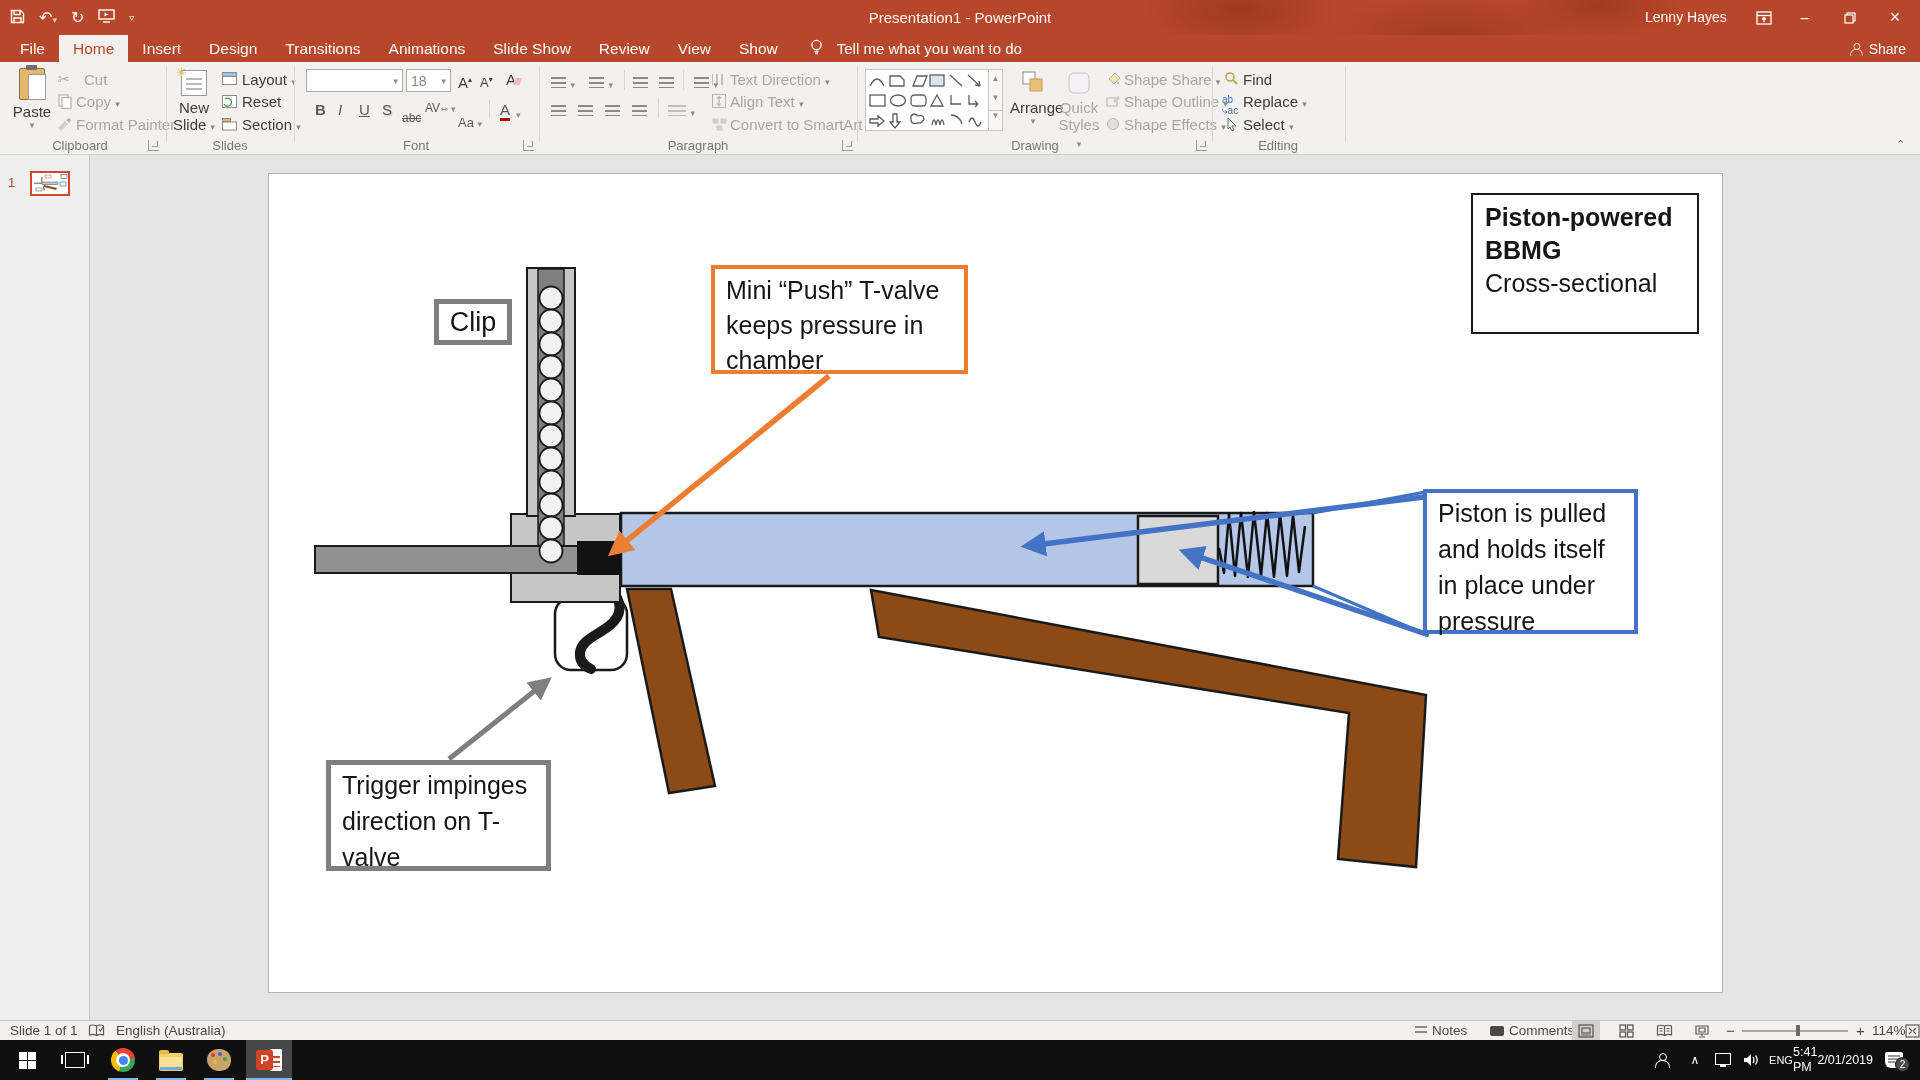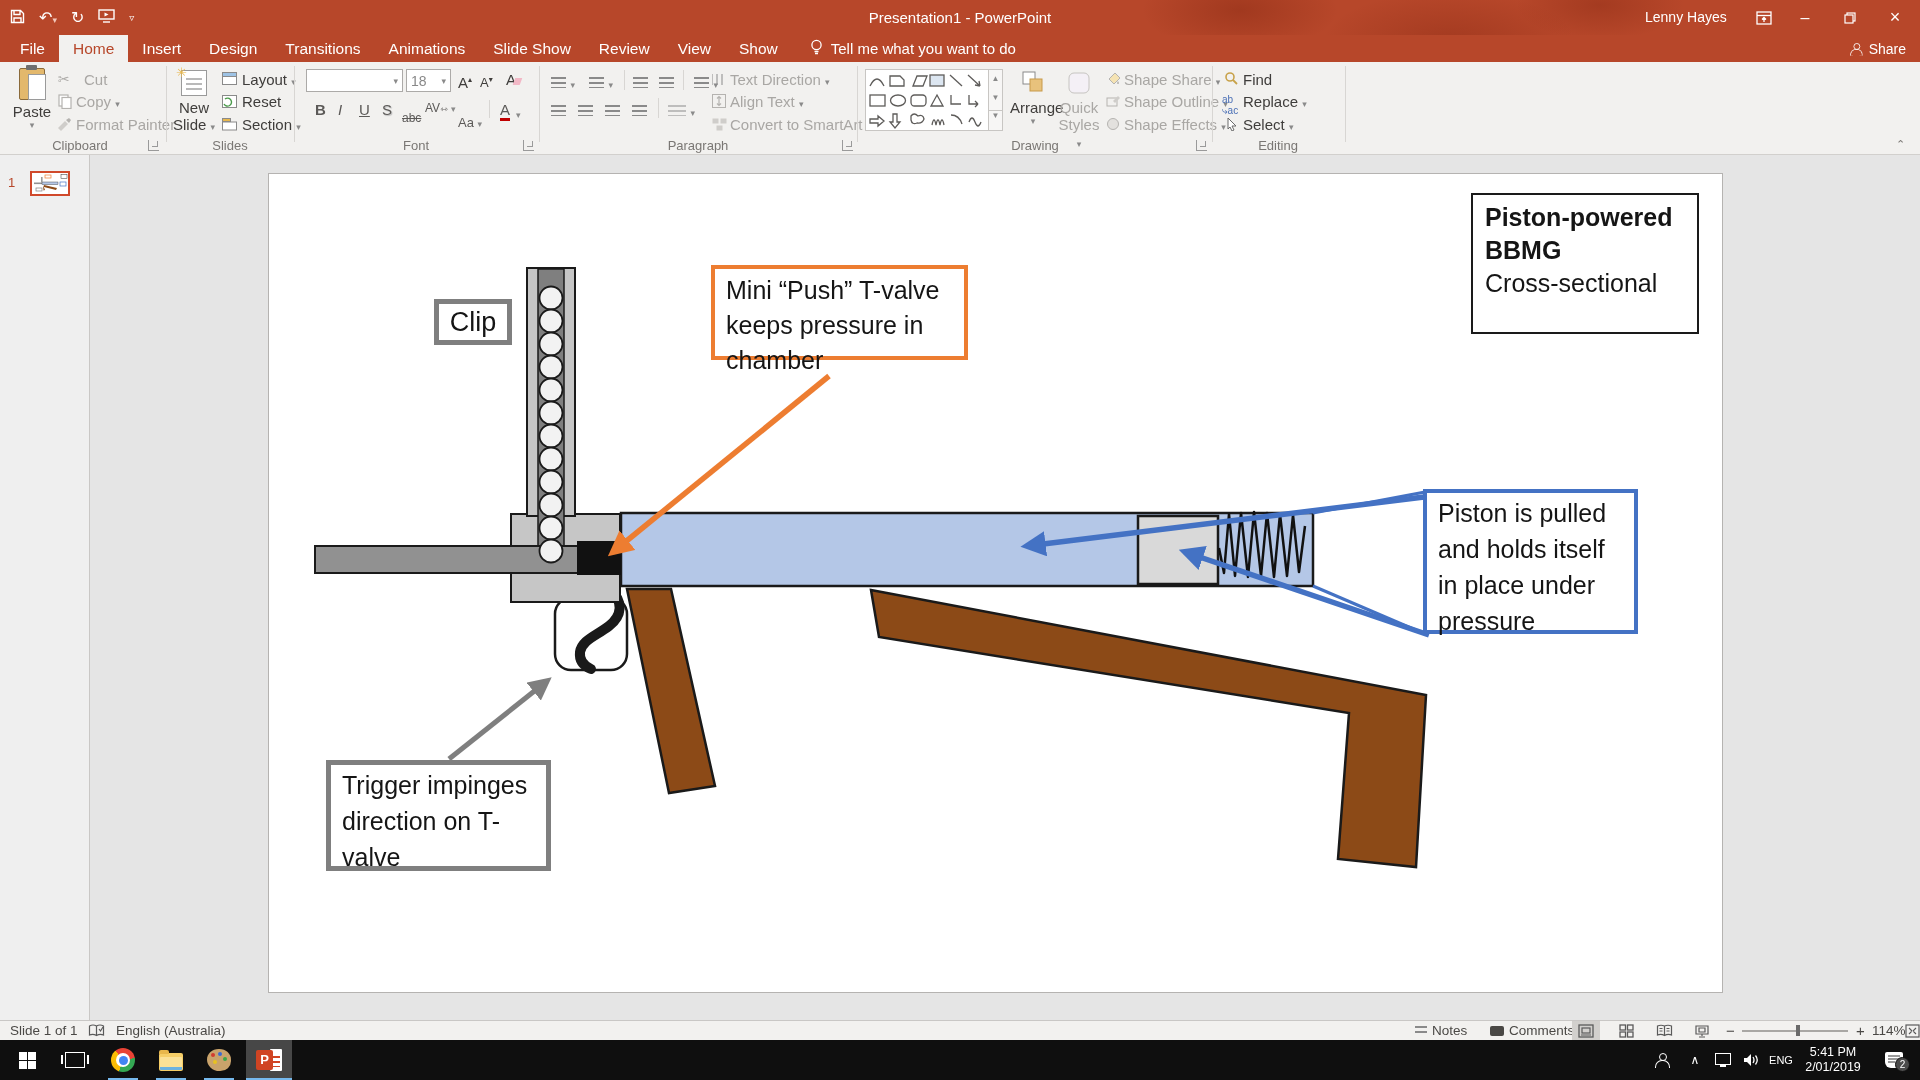--- a/index.html
+++ b/index.html
@@ -18,21 +18,21 @@
   .qat-ic { color:#fff; font-size:16px; line-height:1; cursor:default; }
   #title-text { position:absolute; left:0; right:0; top:0; height:35px; text-align:center;
     font-size:15px; line-height:35px; color:#fff; }
   .winctl { position:absolute; top:0; height:35px; display:flex; align-items:center; justify-content:center; width:34px; color:#fff; }
   #user-name { position:absolute; top:0; height:35px; line-height:35px; left:1645px; font-size:14px; color:#fff; }
 
   
   #tabrow { position:absolute; left:0; top:35px; width:1920px; height:27px; background:var(--app-red); display:flex; align-items:stretch; }
   .tab { color:#fff; font-size:15.5px; line-height:27px; padding:0 14px; cursor:default; }
   .tab.active { background:#F2F1EF; color:var(--app-red); }
-  #tellme { display:flex; align-items:center; gap:8px; color:#fff; font-size:15px; margin-left:18px; }
+  #tellme { display:flex; align-items:center; gap:14px; color:#fff; font-size:15px; margin-left:18px; }
   #share-btn { position:absolute; right:14px; top:0; height:27px; display:flex; align-items:center; gap:6px; color:#fff; font-size:14px; }
 
   
   #ribbon { position:absolute; left:0; top:62px; width:1920px; height:93px; background:#F2F1EF; border-bottom:1px solid #D2D0CD; }
   .gl { position:absolute; font-size:13px; color:#7A7774; top:76px; transform:translateX(-50%); white-space:nowrap; }
   .vdiv { position:absolute; top:4px; height:76px; width:1px; background:#D8D6D3; }
   .rtx { position:absolute; font-size:15px; color:#3F3D3B; white-space:nowrap; line-height:18px; }
   .rtx.dis { color:#A9A7A4; }
   .ric { position:absolute; width:16px; height:16px; }
   .dd { font-size:9px; color:#8a8a8a; }
@@ -52,21 +52,21 @@
   #thumb-box { position:absolute; left:30px; top:16px; width:40px; height:25px; background:#fff; border:2px solid #D0492B; }
   #slide { position:absolute; left:268px; top:18px; width:1455px; height:820px; background:#fff; border:1px solid #B5B3B1; }
   #diagram { position:absolute; left:0; top:0; }
 
   
   .callout { position:absolute; background:#fff; color:#151515; font-size:25px; line-height:35px; }
   #title-box { left:1202px; top:19px; width:228px; height:141px; border:2px solid #1a1a1a; padding:6px 12px; line-height:33px; }
   #title-box .b { font-weight:bold; }
   #clip-box { left:165px; top:125px; width:78px; height:46px; border:5px solid #7F7F7F; font-size:27px;
     display:flex; align-items:center; justify-content:center; line-height:1; }
-  #orange-box { left:442px; top:91px; width:257px; height:95px; border:4px solid var(--accent-orange); padding:4px 11px; }
+  #orange-box { left:442px; top:91px; width:257px; height:109px; border:4px solid var(--accent-orange); padding:4px 11px; }
   #blue-box { left:1154px; top:315px; width:215px; height:145px; border:4px solid var(--accent-blue); padding:2px 11px; line-height:36px; }
   #gray-box { left:57px; top:586px; width:225px; height:111px; border:5px solid #7F7F7F; padding:2px 11px; line-height:36px; }
 
   
   #statusbar { position:absolute; left:0; top:1020px; width:1920px; height:20px; background:#F2F1EF; border-top:1px solid #C9C7C5; font-size:13.5px; color:#4A4845; }
   .sb { position:absolute; top:0; height:19px; line-height:19px; white-space:nowrap; }
   .viewic { position:absolute; top:0; width:28px; height:19px; display:flex; align-items:center; justify-content:center; }
   .viewic.sel { background:#D2D0CD; }
   #zoom-track { position:absolute; top:9px; width:106px; height:2px; background:#A9A7A4; }
   #zoom-handle { position:absolute; top:4px; width:4px; height:11px; background:#6a6a6a; }
@@ -569,21 +569,21 @@
   <div class="tray" style="left:1708px; width:30px">
       <span class="mon-ic"></span>
     </div>
   <div class="tray" style="left:1736px; width:30px">
     <svg width="16" height="14" viewBox="0 0 16 14">
         <path d="M1 5 h3 l4-4 v12 l-4-4 h-3 z" fill="#fff"></path>
         <path d="M10 4 q2 3 0 6 M12.5 2.5 q3.5 4.5 0 9" fill="none" stroke="#fff" stroke-width="1.3"></path>
       </svg>
   </div>
   <div class="tray" style="left:1764px; width:34px; font-size:11px">ENG</div>
-  <div class="tray" style="left:1798px; width:70px; flex-direction:column; font-size:12.5px; line-height:15px">
+  <div class="tray" style="left:1798px; width:70px; flex-direction:row; font-size:12.5px; line-height:15px">
     <div>5:41 PM</div>
     <div>2/01/2019</div>
   </div>
   <div class="tray" style="left:1874px; width:40px">
     <span class="note-ic">
         <i style="top:3px"></i>
         <i style="top:6px"></i>
         <i style="top:9px; right:8px"></i>
       <span class="badge">2</span>
     </span>

